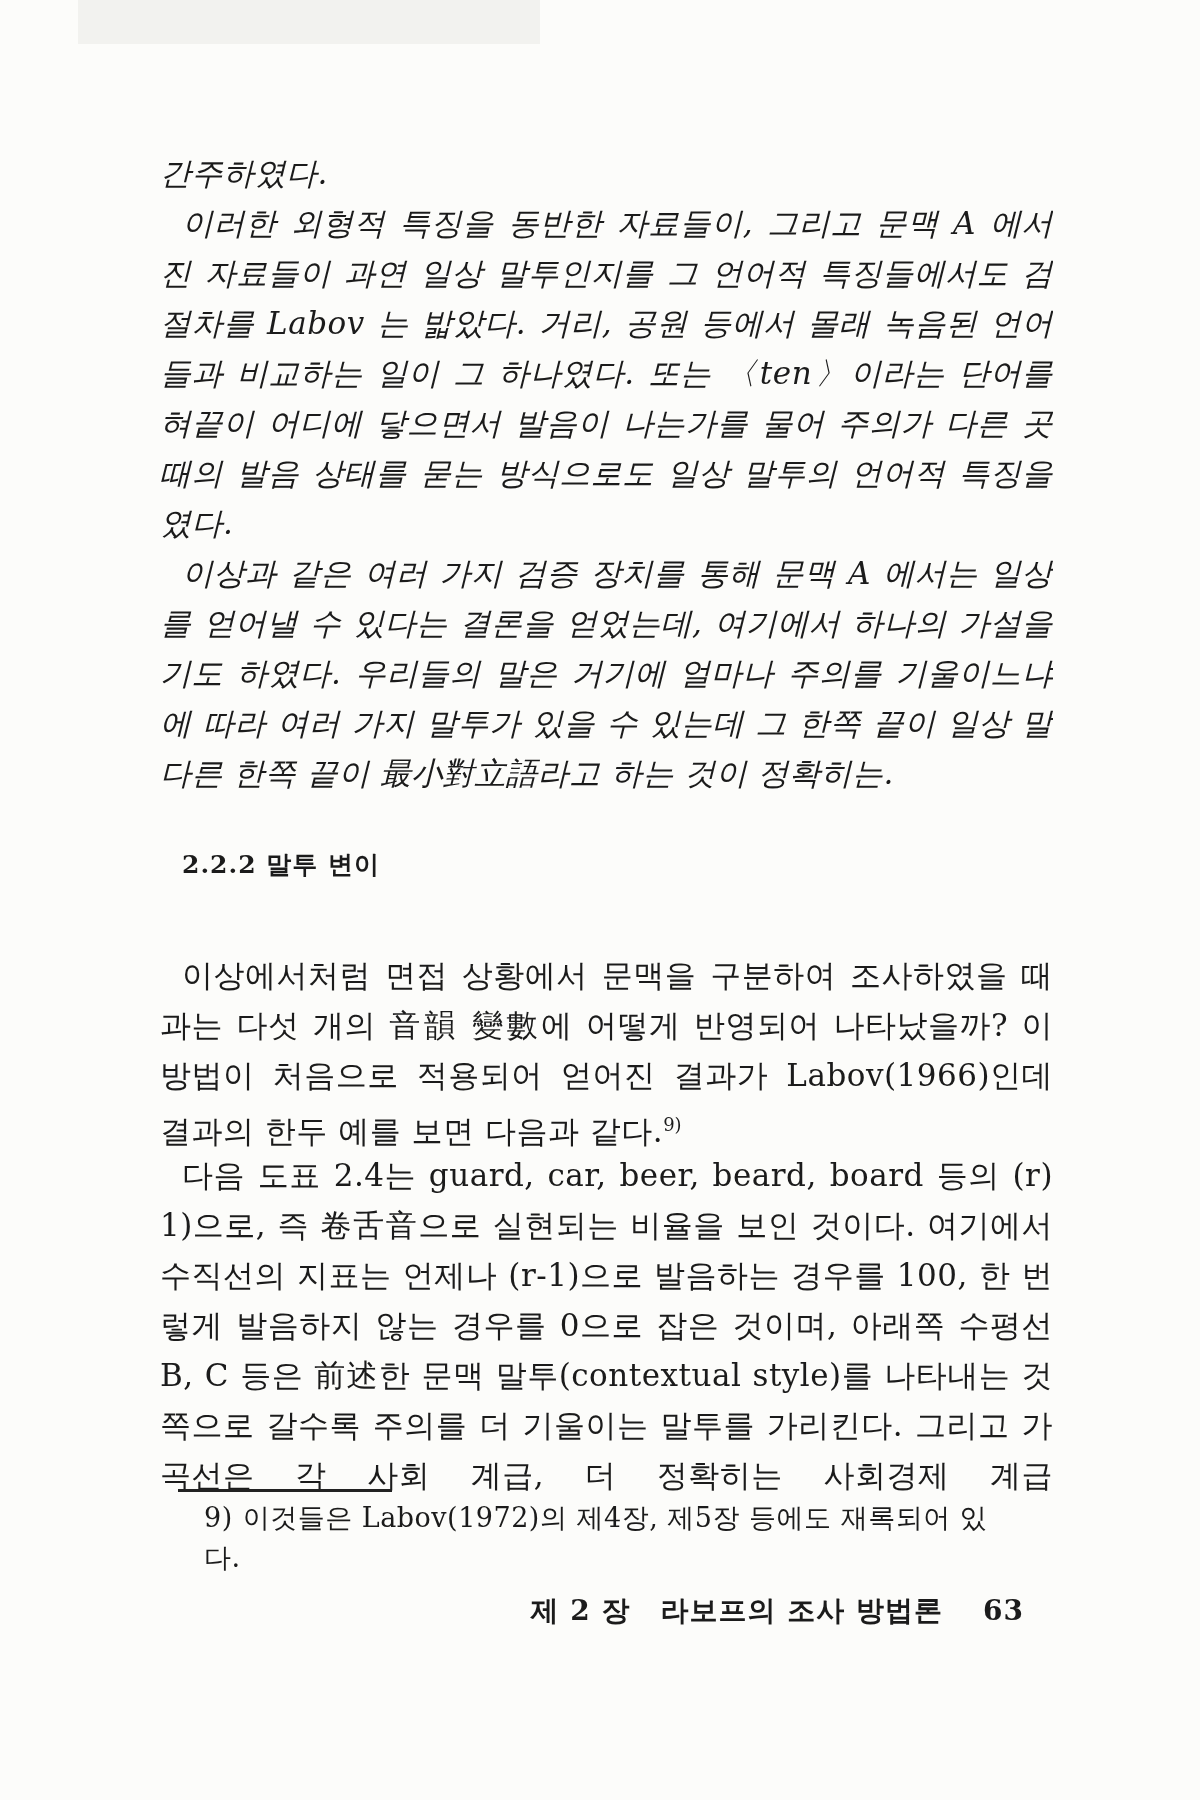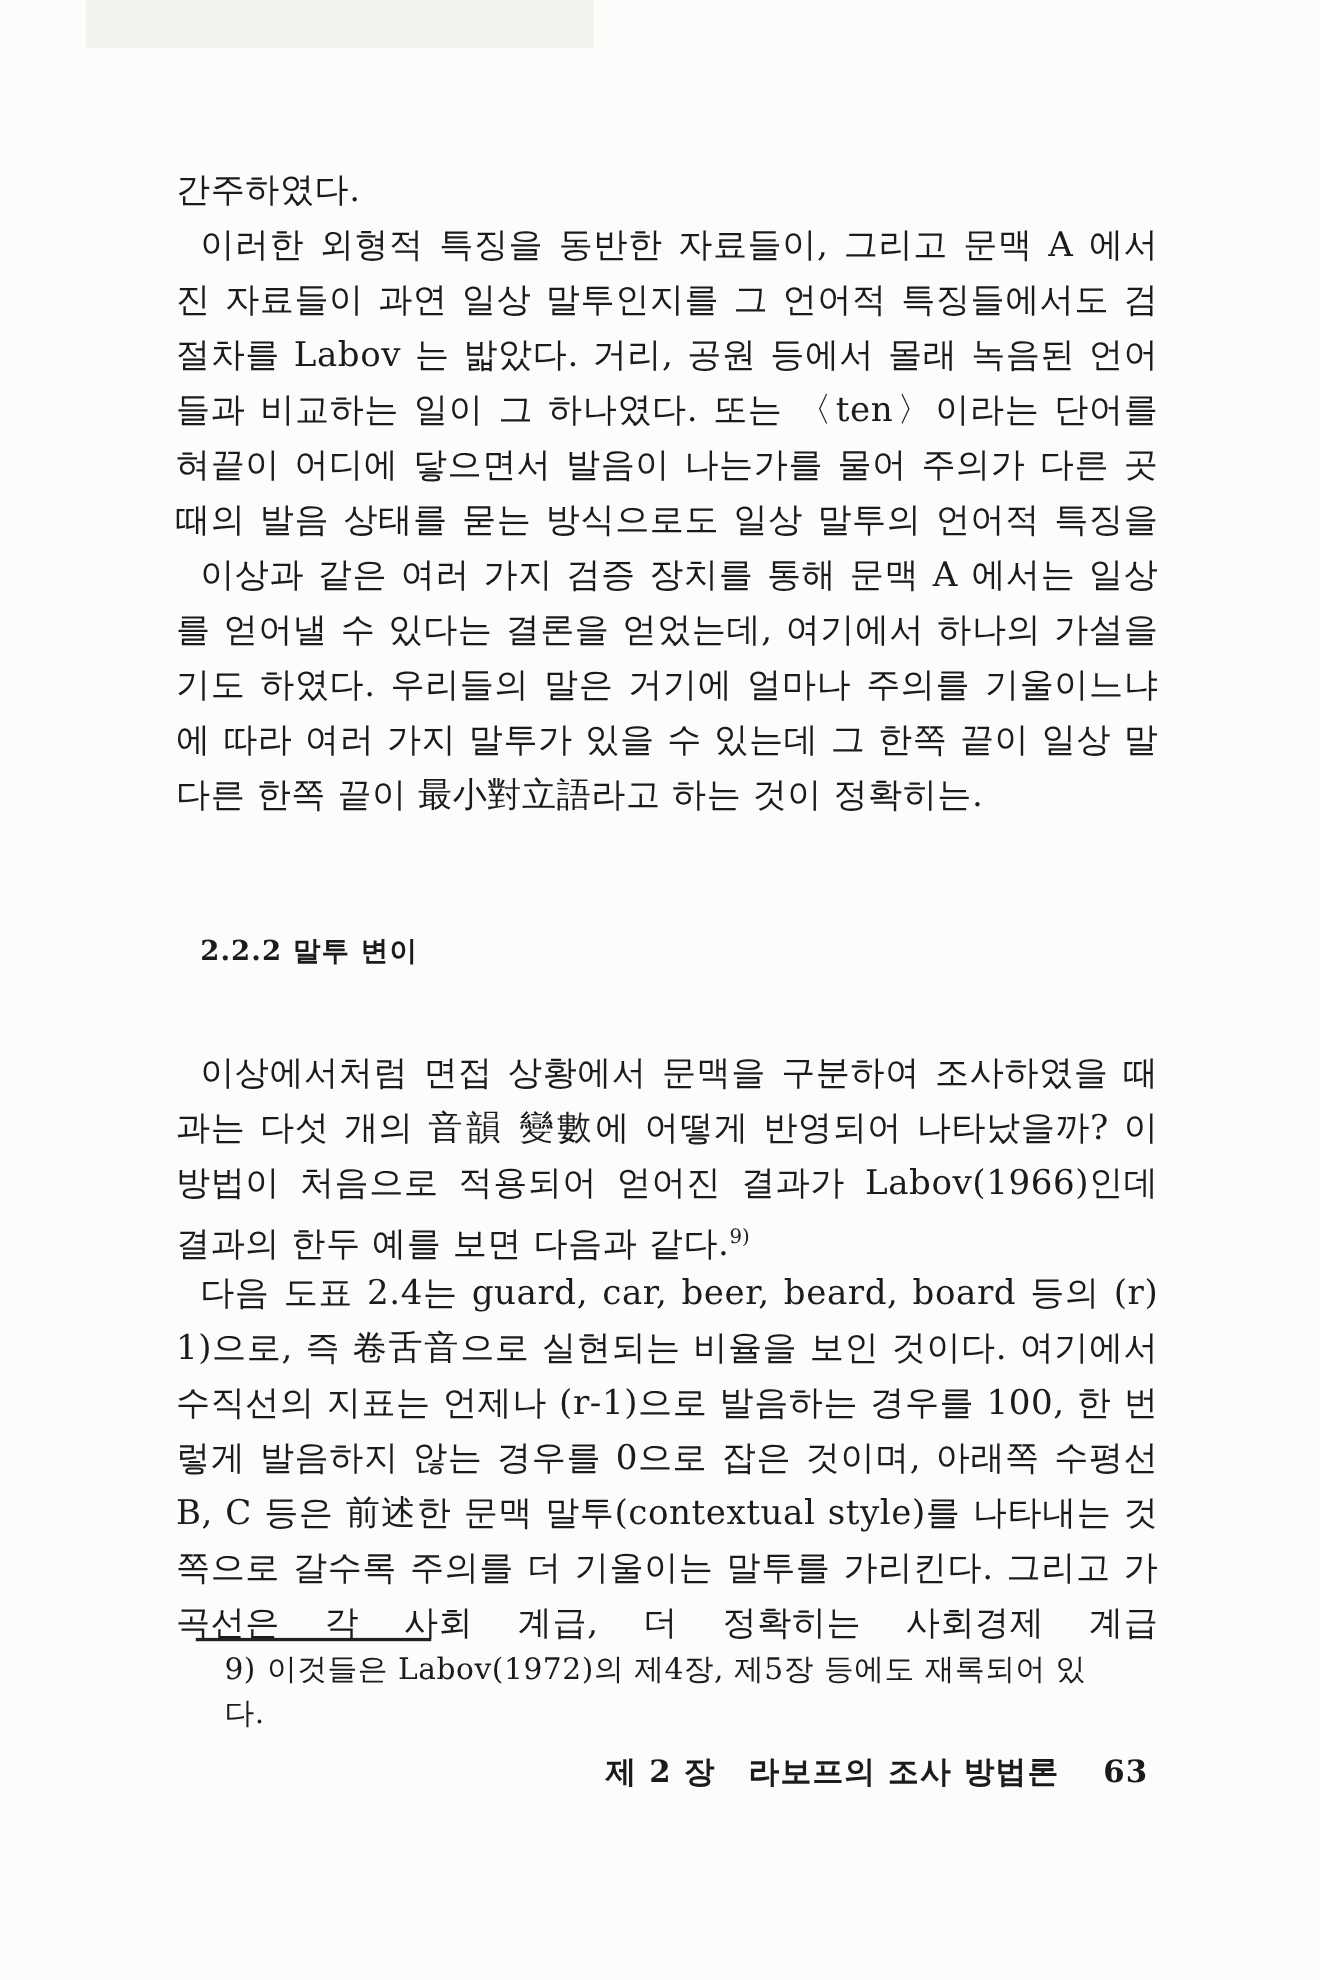--- a/index.html
+++ b/index.html
@@ -46,21 +46,21 @@
     letter-spacing: 0;
   }
   .heading {
     position: absolute;
     left: 182px;
     top: 848px;
     font-size: 25px;
     font-weight: bold;
     letter-spacing: 1px;
   }
-  .p1 { top: 148px; }
+  .p1 { top: 148px; font-style: italic; }
   .p2 { top: 950px; }
   .footnote-rule {
     position: absolute;
     left: 178px;
     top: 1489px;
     width: 214px;
     height: 3px;
     background: #222;
   }
   .footnote {
@@ -68,21 +68,21 @@
     left: 204px;
     top: 1498px;
     width: 800px;
     font-size: 27px;
     line-height: 40px;
     letter-spacing: 0.5px;
   }
   .footnote .marker { margin-right: 10px; }
   .page-footer {
     position: absolute;
-    right: 156px;
+    right: 176px;
     top: 1592px;
     font-size: 28px;
     font-weight: bold;
     letter-spacing: 1px;
     text-align: center;
   }
   .page-footer .title { margin-left: 30px; }
   .page-footer .pagenum { margin-left: 40px; }
 </style>
 </head>
@@ -93,20 +93,21 @@
   <div class="scan-shade"></div>
 
   <div class="textblock p1">
     <div class="line short">간주하였다.</div>
     <div class="line ind">이러한 외형적 특징을 동반한 자료들이, 그리고 문맥 A 에서 얻어</div>
     <div class="line">진 자료들이 과연 일상 말투인지를 그 언어적 특징들에서도 검증하는</div>
     <div class="line">절차를 Labov 는 밟았다. 거리, 공원 등에서 몰래 녹음된 언어 자료</div>
     <div class="line">들과 비교하는 일이 그 하나였다. 또는 〈ten〉이라는 단어를 말할 때</div>
     <div class="line">혀끝이 어디에 닿으면서 발음이 나는가를 물어 주의가 다른 곳에 쏠릴</div>
     <div class="line">때의 발음 상태를 묻는 방식으로도 일상 말투의 언어적 특징을 확인하</div>
+    <div class="line short">였다.</div>
     <div class="line ind">이상과 같은 여러 가지 검증 장치를 통해 문맥 A 에서는 일상 말투</div>
     <div class="line">를 얻어낼 수 있다는 결론을 얻었는데, 여기에서 하나의 가설을 세우</div>
     <div class="line">기도 하였다. 우리들의 말은 거기에 얼마나 주의를 기울이느냐 않느냐</div>
     <div class="line">에 따라 여러 가지 말투가 있을 수 있는데 그 한쪽 끝이 일상 말투며,</div>
     <div class="line short">다른 한쪽 끝이 最小對立語라고 하는 것이 정확히는.</div>
   </div>
 
   <div class="heading">2.2.2 말투 변이</div>
 
   <div class="textblock p2">

